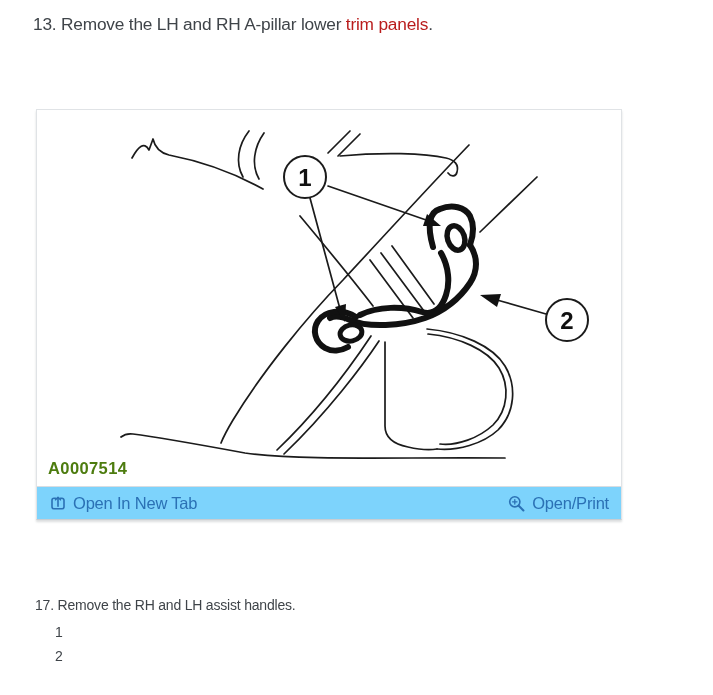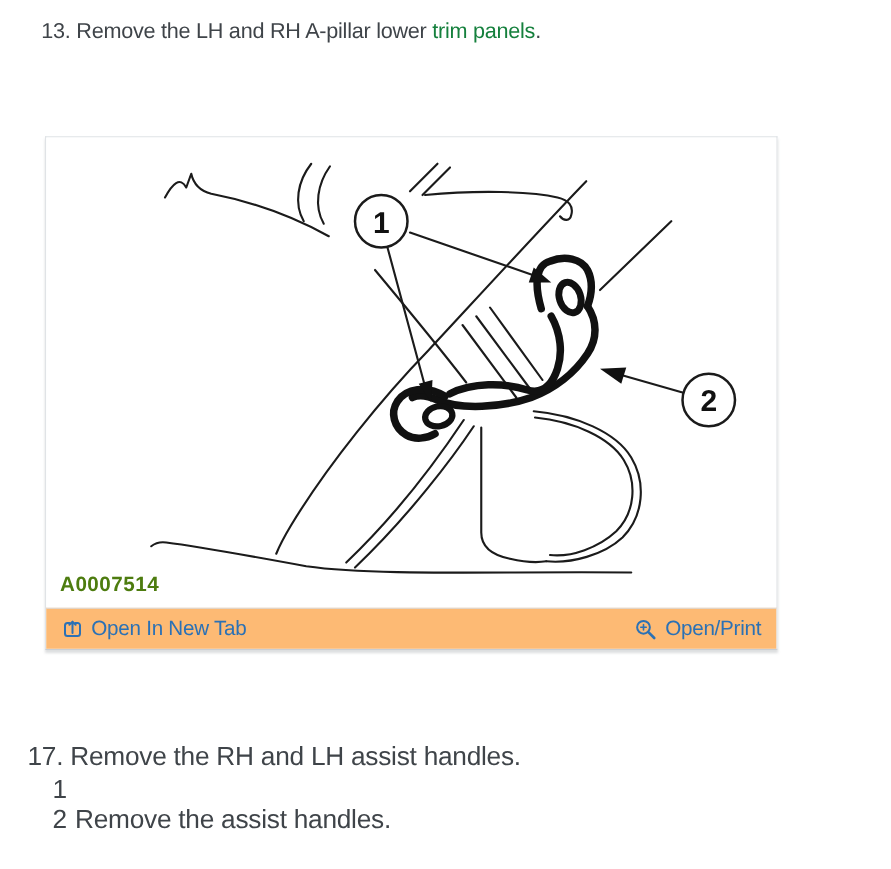--- a/index.html
+++ b/index.html
@@ -4,43 +4,43 @@
 <style>
   html,body{margin:0;padding:0;}
   body{
     width:713px;height:695px;position:relative;background:#ffffff;
     font-family:"Liberation Sans", sans-serif;color:#3f4449;overflow:hidden;
   }
   .step16{
     position:absolute;left:33px;top:13px;font-size:17.3px;line-height:22px;
     letter-spacing:-0.2px;color:#3f4449;white-space:nowrap;
   }
-  .inline-link{color:#15803d;text-decoration:none;cursor:pointer;}
+  .inline-link{color:#b91c1c;text-decoration:none;cursor:pointer;}
   .figure-card{
     position:absolute;left:36px;top:109px;width:584px;background:#ffffff;
     border:1px solid #e0e3e6;border-bottom:1px solid #c9cdd2;
     box-shadow:0 2px 2px rgba(130,135,140,0.28);
   }
   .figure-canvas{position:relative;width:584px;height:376px;background:#ffffff;}
   .figure-canvas svg.diagram{position:absolute;left:0;top:0;}
   .figure-code{
     position:absolute;left:11px;bottom:8px;font-size:16.5px;font-weight:bold;
     color:#4d7c0f;letter-spacing:0.4px;
   }
   .figure-footer{
-    height:33px;background:#fdba74;border-top:1px solid #d9dde1;
+    height:33px;background:#7dd3fc;border-top:1px solid #d9dde1;
     display:flex;justify-content:space-between;align-items:center;
     padding:0 12px 0 13px;box-sizing:border-box;
   }
   .footer-link{
     display:flex;align-items:center;gap:7px;color:#2b71b5;font-size:16.5px;
     letter-spacing:-0.2px;text-decoration:none;cursor:pointer;white-space:nowrap;
   }
   .footer-link svg{display:block;}
-  .step17{position:absolute;left:22px;top:594px;font-size:21px;letter-spacing:-0.2px;}
+  .step17{position:absolute;left:35px;top:594px;font-size:14px;letter-spacing:-0.2px;}
   .step17 .heading{line-height:23px;margin:0 0 3px 0;white-space:nowrap;}
   .substep{display:flex;line-height:24px;margin-left:20px;white-space:nowrap;}
   .substep .num{width:18px;flex:0 0 18px;}
 </style>
 </head>
 <body>
 
 <div class="step16">
   <span>13. Remove the LH and RH A-pillar lower </span><a class="inline-link">trim panels</a><span>.</span>
 </div>
@@ -129,15 +129,14 @@
   </div>
 </div>
 
 <div class="step17">
   <p class="heading">17. Remove the RH and LH assist handles.</p>
   <div class="substep">
     <span class="num">1</span>
   </div>
   <div class="substep">
     <span class="num">2</span>
-    <span>Remove the assist handles.</span>
   </div>
 </div>
 
 </body></html>

